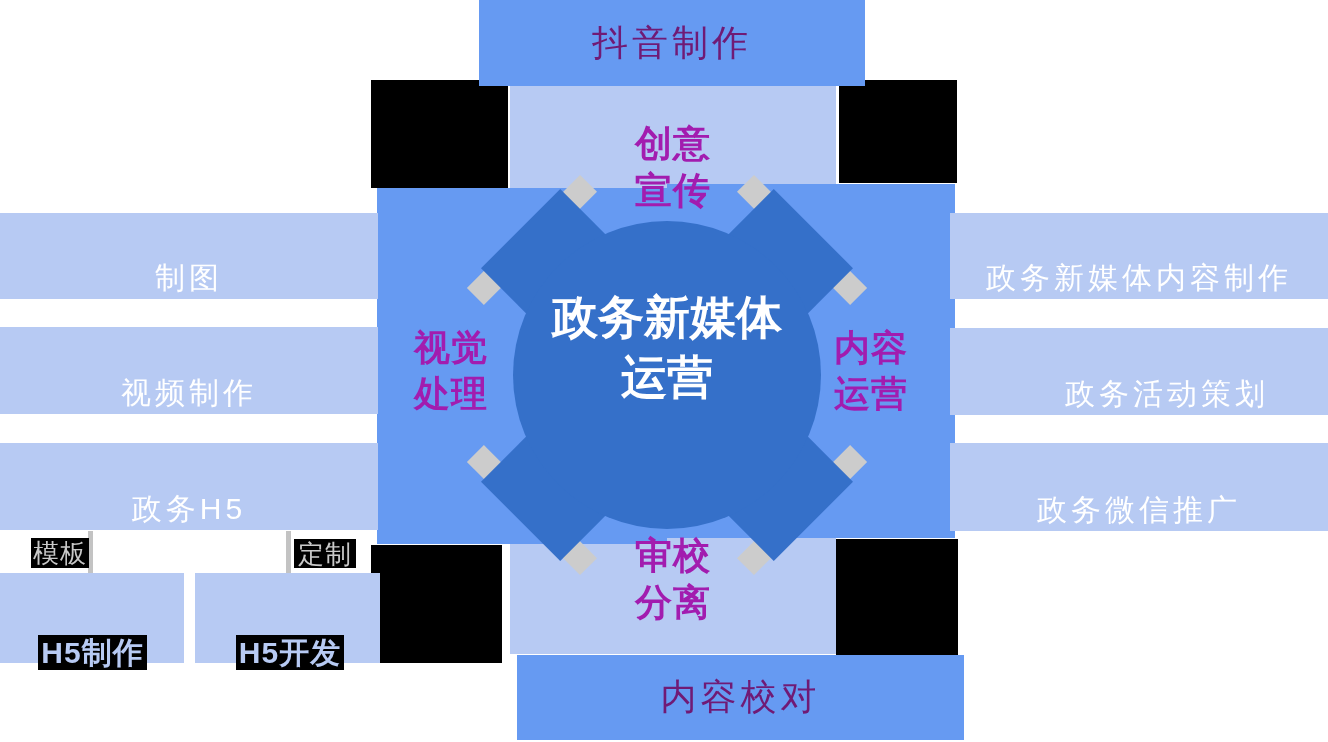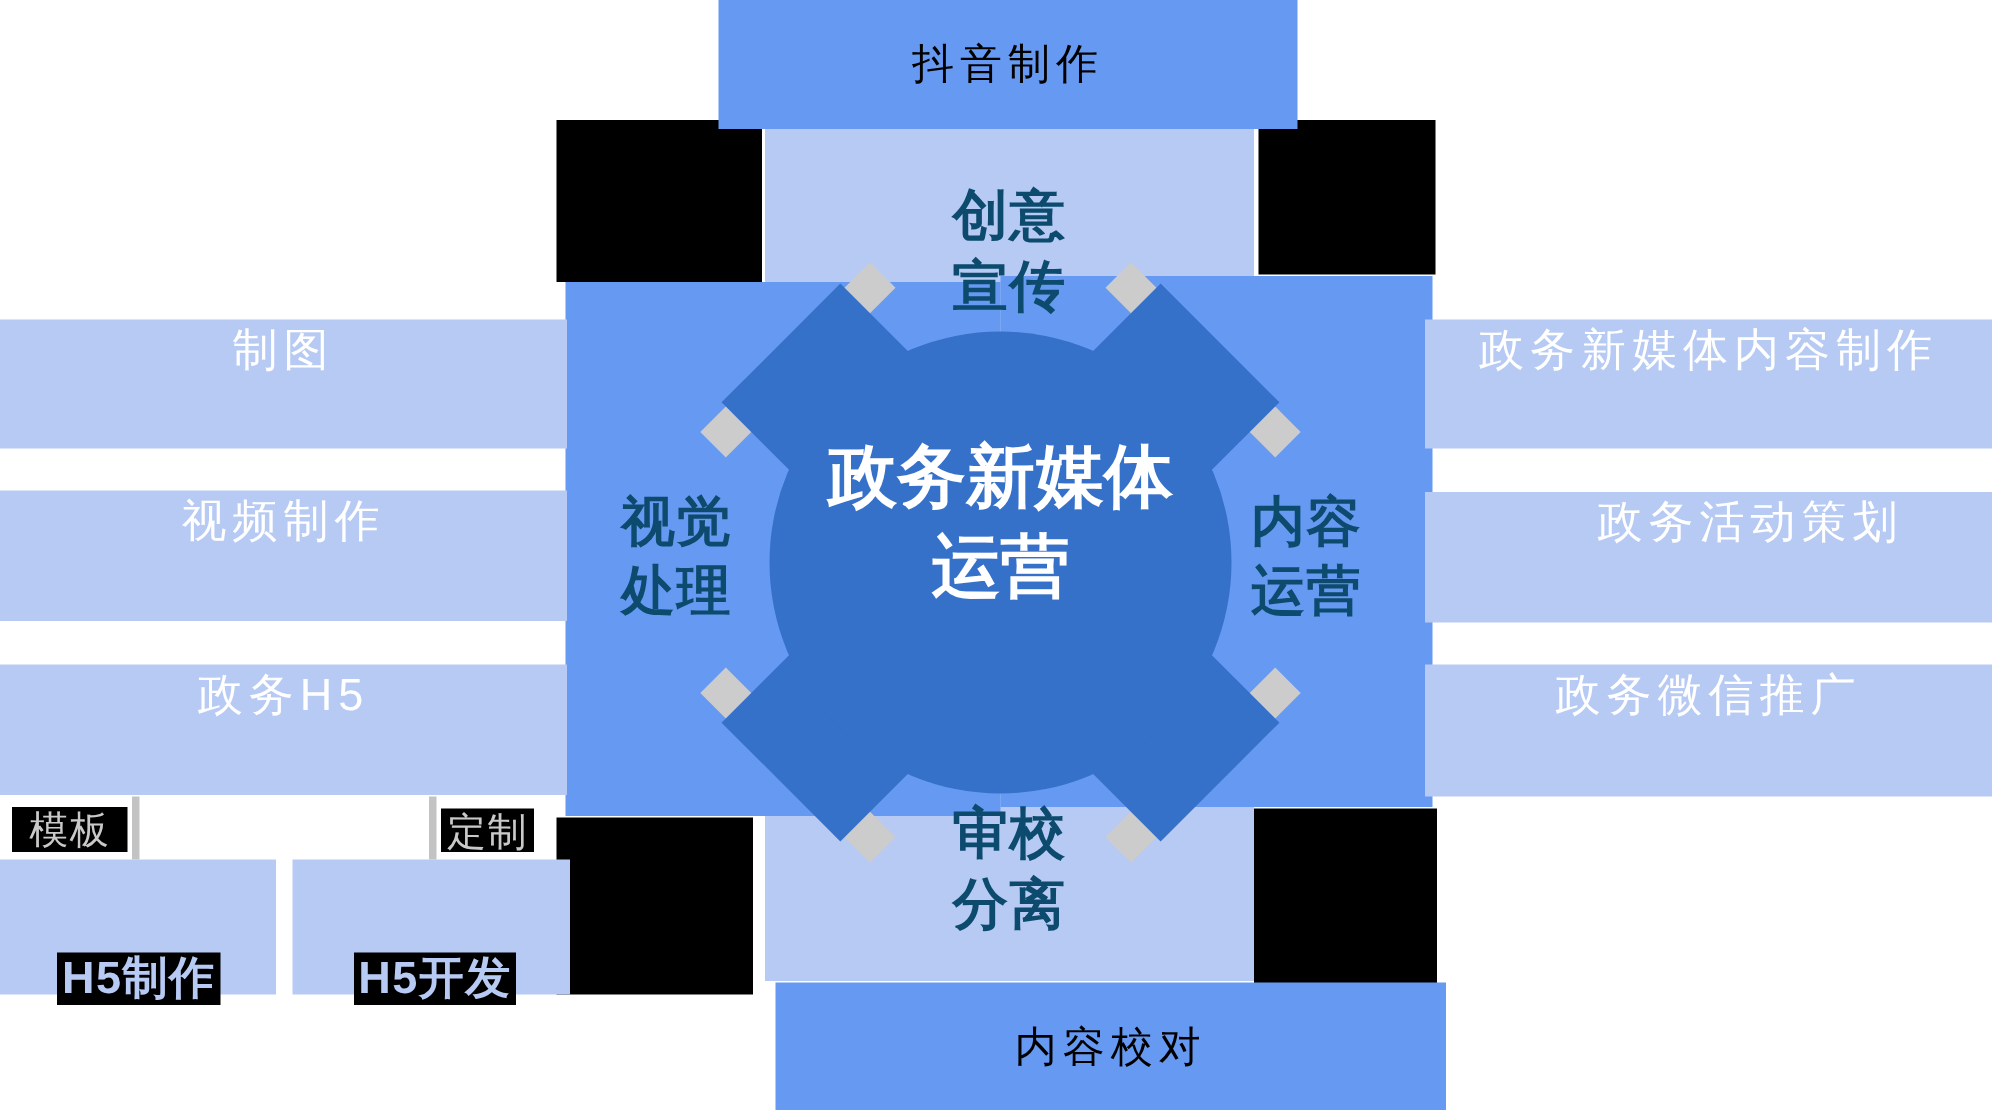--- a/index.html
+++ b/index.html
@@ -11,29 +11,29 @@
     font-family:"Liberation Sans","DejaVu Sans",sans-serif;
   }
   .blk{position:absolute;background:#000000;z-index:1;}
   .petal{position:absolute;z-index:2;}
   .petal-light{background:#b7caf3;}
   .petal-medium{background:#669af2;}
   .ornament{position:absolute;left:427px;top:135px;z-index:3;}
   .mbox{
     position:absolute;z-index:4;background:#669af2;
     display:flex;align-items:center;justify-content:center;
-    color:#000000;font-size:28px;letter-spacing:4px;font-weight:400;
+    color:#701a75;font-size:36px;letter-spacing:4px;font-weight:400;
   }
   .lbox{
     position:absolute;z-index:4;background:#b7caf3;
-    display:flex;align-items:flex-start;justify-content:center;
+    display:flex;align-items:flex-end;justify-content:center;
     color:#ffffff;font-size:30px;letter-spacing:4px;font-weight:400;
   }
   .petal-label{
-    position:absolute;z-index:5;color:#0c4a6e;text-align:center;
+    position:absolute;z-index:5;color:#a21caf;text-align:center;
     font-size:37px;line-height:47px;font-weight:900;letter-spacing:1px;
   }
   .center-title{
     position:absolute;z-index:5;color:#ffffff;text-align:center;
     font-size:46px;line-height:60px;font-weight:900;
   }
   .tag{
     position:absolute;z-index:6;background:#000000;color:#c9c9c9;
     font-size:26px;line-height:30px;letter-spacing:1px;
     display:flex;align-items:center;justify-content:center;
@@ -121,21 +121,21 @@
   <div class="lbox" style="left:950px;top:328px;width:378px;height:87px;padding-left:28px;">
     <span>政务活动策划</span>
   </div>
   <div class="lbox" style="left:950px;top:443px;width:378px;height:88px;">
     <span>政务微信推广</span>
   </div>
 
   <div class="gline" style="left:88px;top:531px;width:5px;height:42px;"></div>
   <div class="gline" style="left:286px;top:531px;width:5px;height:42px;"></div>
 
-  <div class="tag" style="left:8px;top:538px;width:77px;height:30px;">
+  <div class="tag" style="left:31px;top:538px;width:58px;height:30px;">
     <span>模板</span>
   </div>
   <div class="tag" style="left:294px;top:539px;width:62px;height:29px;">
     <span>定制</span>
   </div>
 
   <div class="lbox" style="left:0px;top:573px;width:184px;height:90px;"></div>
   <div class="lbox" style="left:195px;top:573px;width:185px;height:90px;"></div>
 
   <div class="h5tag" style="left:38px;top:603px;width:109px;height:35px;">

